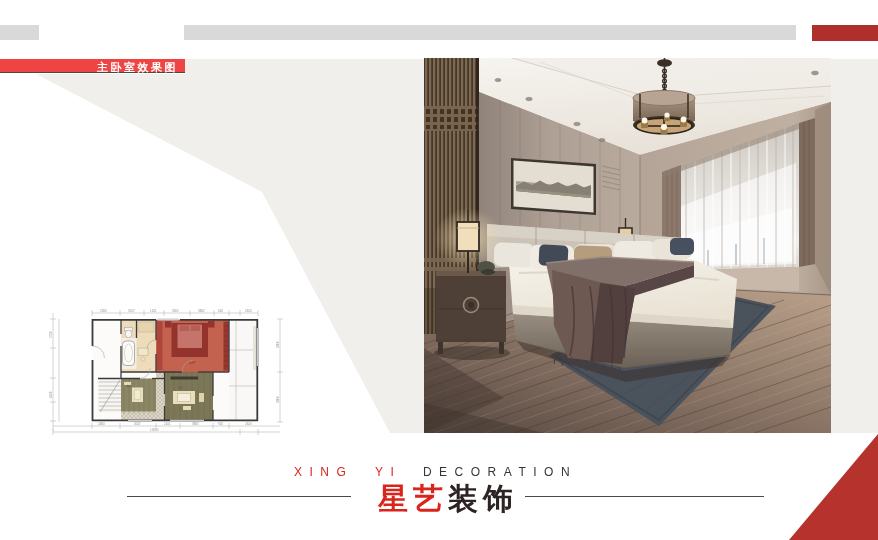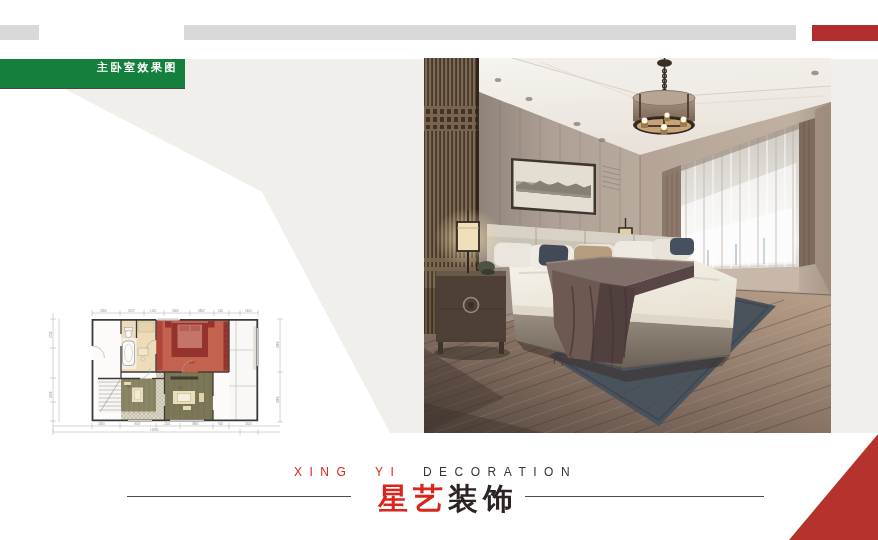--- a/index.html
+++ b/index.html
@@ -11,21 +11,21 @@
 <body>
 
 <svg class="abs" style="left:0;top:0;" width="878" height="540" viewBox="0 0 878 540">
   <polygon points="36,74 185,74 185,59 878,59 878,433 390,433 262,192" fill="#f0efec"></polygon>
 </svg>
 
 <div class="abs" style="left:0;top:25px;width:39px;height:15px;background:#d9d9d9;"></div>
 <div class="abs" style="left:184px;top:25px;width:612px;height:15px;background:#d9d9d9;"></div>
 <div class="abs" style="left:812px;top:25px;width:66px;height:16px;background:#b02f2c;"></div>
 
-<div class="abs" style="left:0;top:59px;width:185px;height:30px;background:#15803d;border-bottom:1px solid #4e463a;box-sizing:border-box;">
+<div class="abs" style="left:0;top:59px;width:185px;height:14px;background:#ef4444;border-bottom:1px solid #4e463a;box-sizing:border-box;">
   <div class="abs" style="right:7px;top:1px;color:#ffffff;font-size:11px;font-weight:bold;letter-spacing:2.5px;">主卧室效果图</div>
 </div>
 
 <svg class="abs" style="left:424px;top:58px;" width="407" height="375" viewBox="0 0 407 375" id="photo">
 <defs>
   <linearGradient id="wallL" x1="0" y1="0" x2="1" y2="0">
     <stop offset="0" stop-color="#90837a"></stop>
         <stop offset="0.45" stop-color="#aea094"></stop>
         <stop offset="1" stop-color="#b8aa9d"></stop>
   </linearGradient>

